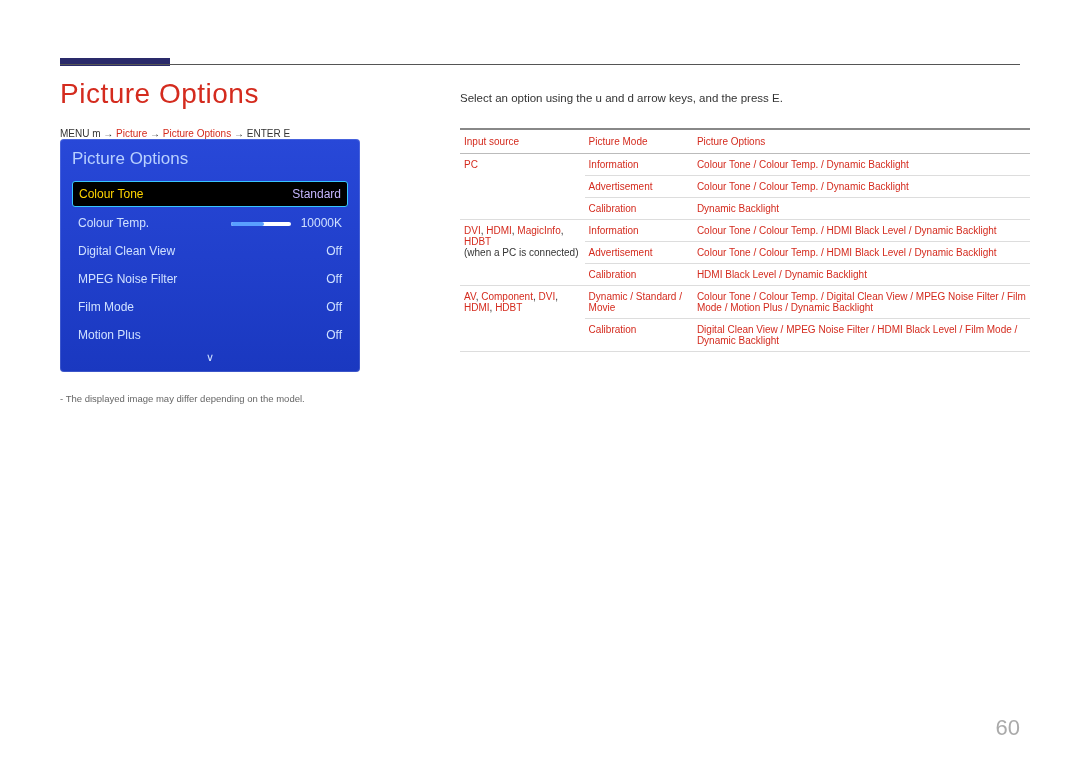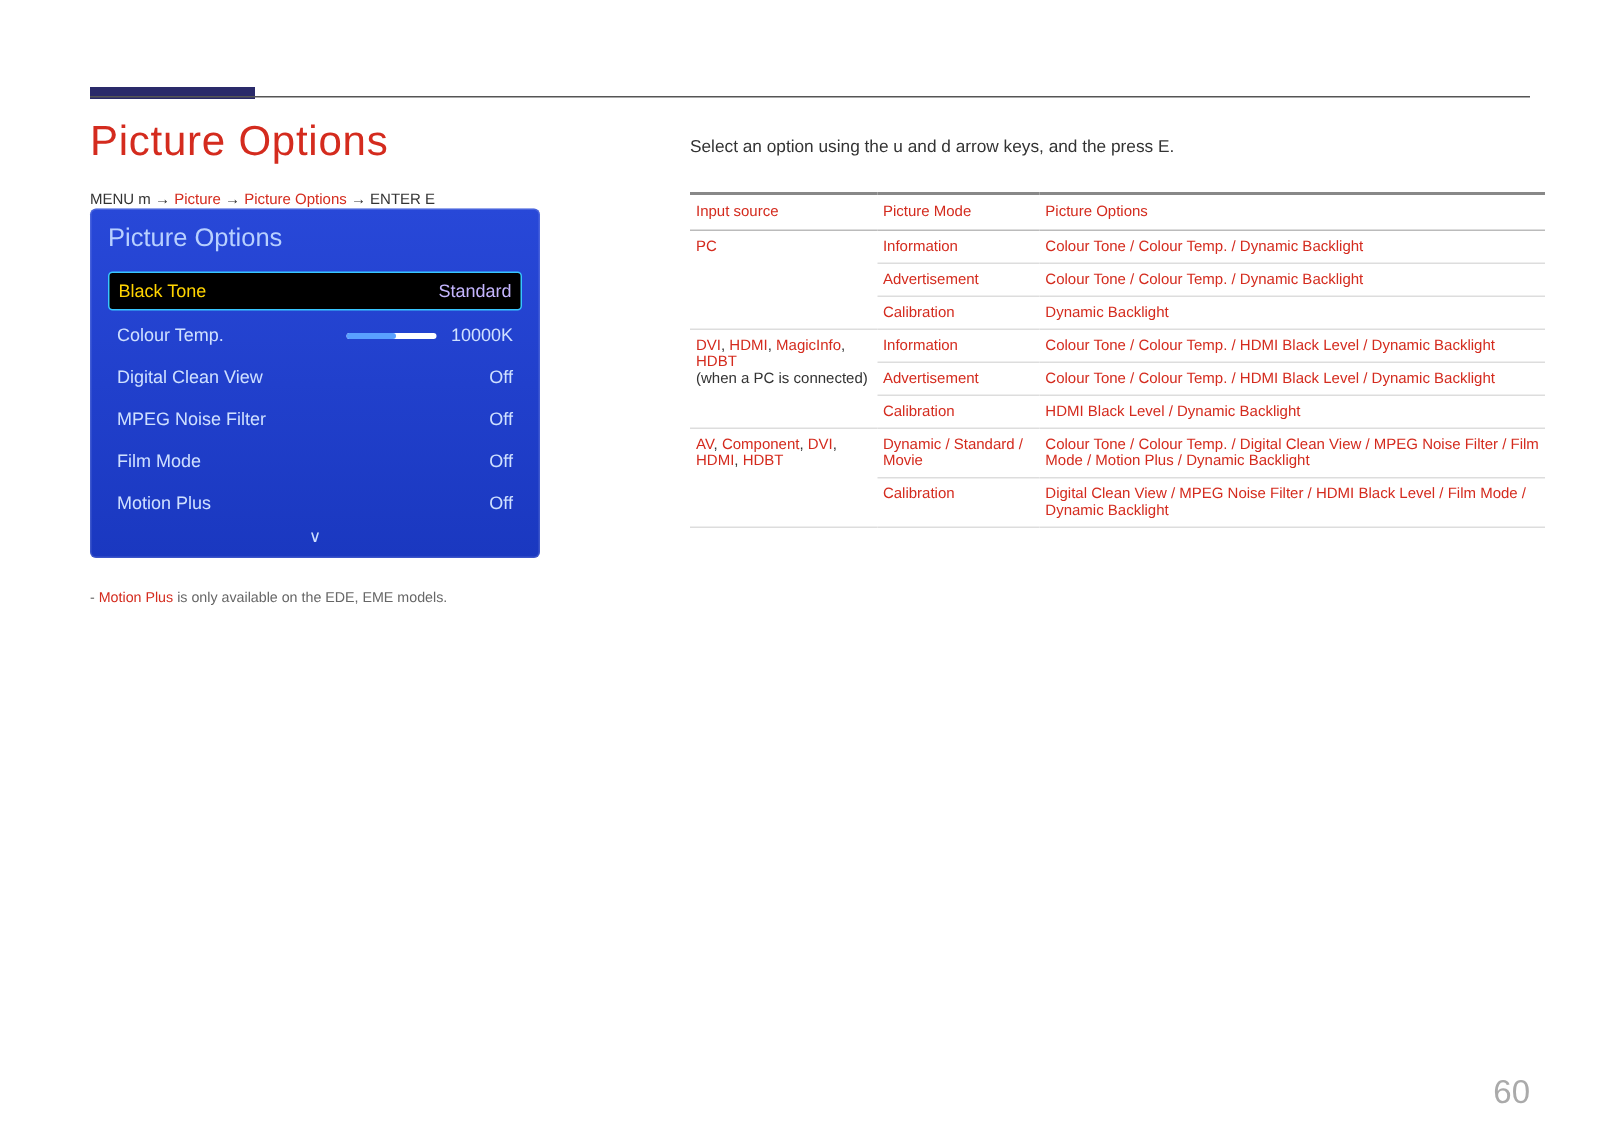--- a/index.html
+++ b/index.html
@@ -45,21 +45,21 @@
   <div class="left">
     <h1 class="title">Picture Options</h1>
     <div class="menupath">
       <span>MENU m → </span><span class="hl">Picture</span><span> → </span><span class="hl">Picture Options</span><span> → </span><span>ENTER E</span>
     </div>
 
     <div class="osd">
       <h2>Picture Options</h2>
 
       <div class="row sel">
-        <span class="label">Black Tone</span>
+        <span class="label">Colour Tone</span>
         <span class="val">Standard</span>
       </div>
       <div class="row">
         <span class="label">Colour Temp.</span>
         <span>
           <span class="slider"></span>
           <span class="val">10000K</span>
         </span>
       </div>
       <div class="row">
@@ -75,21 +75,21 @@
         <span class="val">Off</span>
       </div>
       <div class="row">
         <span class="label">Motion Plus</span>
         <span class="val">Off</span>
       </div>
       <div class="chev">∨</div>
     </div>
 
     <div class="notes">
-      <div><span>- </span><span class="hl">Motion Plus</span><span> is only available on the EDE, EME models.</span></div>
+      <div><span>- </span><span>The displayed image may differ depending on the model.</span></div>
     </div>
   </div>
 
   <div class="right">
     <div class="instr">
       <div>Select an option using the u and d arrow keys, and the press E.</div>
     </div>
 
     <table class="tbl">
       <thead>

